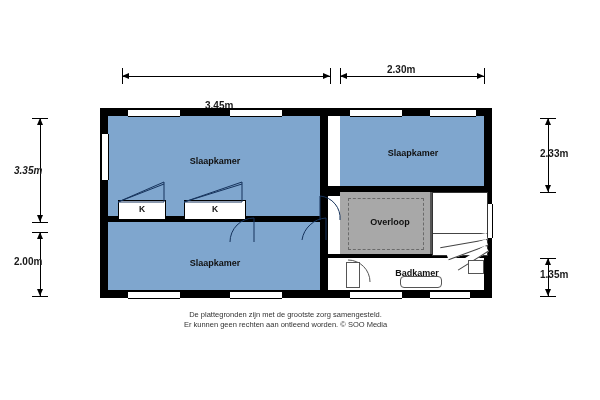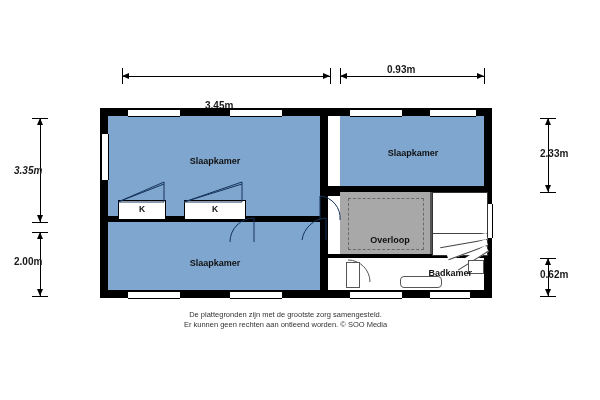--- a/index.html
+++ b/index.html
@@ -78,21 +78,21 @@
   <div class="hline" style="left:122px;top:76px;width:208px;"></div>
   <div class="arrow-l" style="left:122px;top:72.5px;"></div>
   <div class="arrow-r" style="left:323px;top:72.5px;"></div>
   <div class="dim-label bold" style="left:205px;top:64px;margin-top:36px;">3.45m</div>
 
   <div class="vline" style="left:340px;top:68px;height:16px;"></div>
   <div class="vline" style="left:484px;top:68px;height:16px;"></div>
   <div class="hline" style="left:340px;top:76px;width:144px;"></div>
   <div class="arrow-l" style="left:340px;top:72.5px;"></div>
   <div class="arrow-r" style="left:477px;top:72.5px;"></div>
-  <div class="dim-label bold" style="left:387px;top:64px;">0.93m</div>
+  <div class="dim-label bold" style="left:387px;top:64px;">2.30m</div>
 
   <div class="hline" style="left:32px;top:118px;width:16px;"></div>
   <div class="hline" style="left:32px;top:222px;width:16px;"></div>
   <div class="vline" style="left:40px;top:118px;height:104px;"></div>
   <div class="arrow-u" style="left:36.5px;top:118px;"></div>
   <div class="arrow-d" style="left:36.5px;top:215px;"></div>
   <div class="dim-label bold" style="left:14px;top:165px;font-style:italic;">3.35m</div>
 
   <div class="hline" style="left:32px;top:232px;width:16px;"></div>
   <div class="hline" style="left:32px;top:296px;width:16px;"></div>
@@ -107,21 +107,21 @@
   <div class="arrow-u" style="left:544.5px;top:118px;"></div>
   <div class="arrow-d" style="left:544.5px;top:185px;"></div>
   <div class="dim-label bold" style="left:540px;top:148px;">2.33m</div>
 
   <div class="hline" style="left:540px;top:258px;width:16px;"></div>
   <div class="hline" style="left:540px;top:296px;width:16px;"></div>
   <div class="vline" style="left:548px;top:258px;height:38px;"></div>
   <div class="arrow-u" style="left:544.5px;top:258px;"></div>
 
   <div class="arrow-d" style="left:544.5px;top:289px;"></div>
-  <div class="dim-label bold" style="left:540px;top:269px;">0.62m</div>
+  <div class="dim-label bold" style="left:540px;top:269px;">1.35m</div>
 
   <div id="plan">
 
     <div class="room" style="left:8px;top:8px;width:212px;height:104px;"></div>
     <div class="room" style="left:8px;top:112px;width:212px;height:70px;"></div>
     <div class="room" style="left:240px;top:8px;width:146px;height:72px;"></div>
     <div class="room-gray" style="left:240px;top:84px;width:90px;height:62px;"></div>
     <div class="room-white" style="left:240px;top:150px;width:146px;height:32px;"></div>
     <div class="room-white" style="left:330px;top:84px;width:56px;height:66px;"></div>
 
@@ -200,22 +200,22 @@
       <div class="step" style="left:18px;top:52px;width:36px;height:6px;transform:rotate(-32deg);transform-origin:right center;"></div>
     </div>
 
     <div class="bathfix" style="left:246px;top:154px;width:12px;height:24px;"></div>
     <div class="bathfix" style="left:300px;top:168px;width:40px;height:10px;border-radius:4px;"></div>
     <div class="bathfix" style="left:368px;top:152px;width:14px;height:12px;"></div>
 
     <div class="room-label" style="left:60px;top:48px;width:110px;">Slaapkamer</div>
     <div class="room-label" style="left:258px;top:40px;width:110px;">Slaapkamer</div>
     <div class="room-label" style="left:60px;top:150px;width:110px;">Slaapkamer</div>
-    <div class="room-label" style="left:240px;top:127px;width:100px;">Overloop</div>
-    <div class="room-label" style="left:262px;top:160px;width:110px;text-align:right;">Badkamer</div>
+    <div class="room-label" style="left:240px;top:109px;width:100px;">Overloop</div>
+    <div class="room-label" style="left:262px;top:160px;width:110px;">Badkamer</div>
 
   </div>
 
   <div id="disclaimer">
     <div>De plattegronden zijn met de grootste zorg samengesteld.</div>
     <div>Er kunnen geen rechten aan ontleend worden. © SOO Media</div>
   </div>
 
 </div>
 

